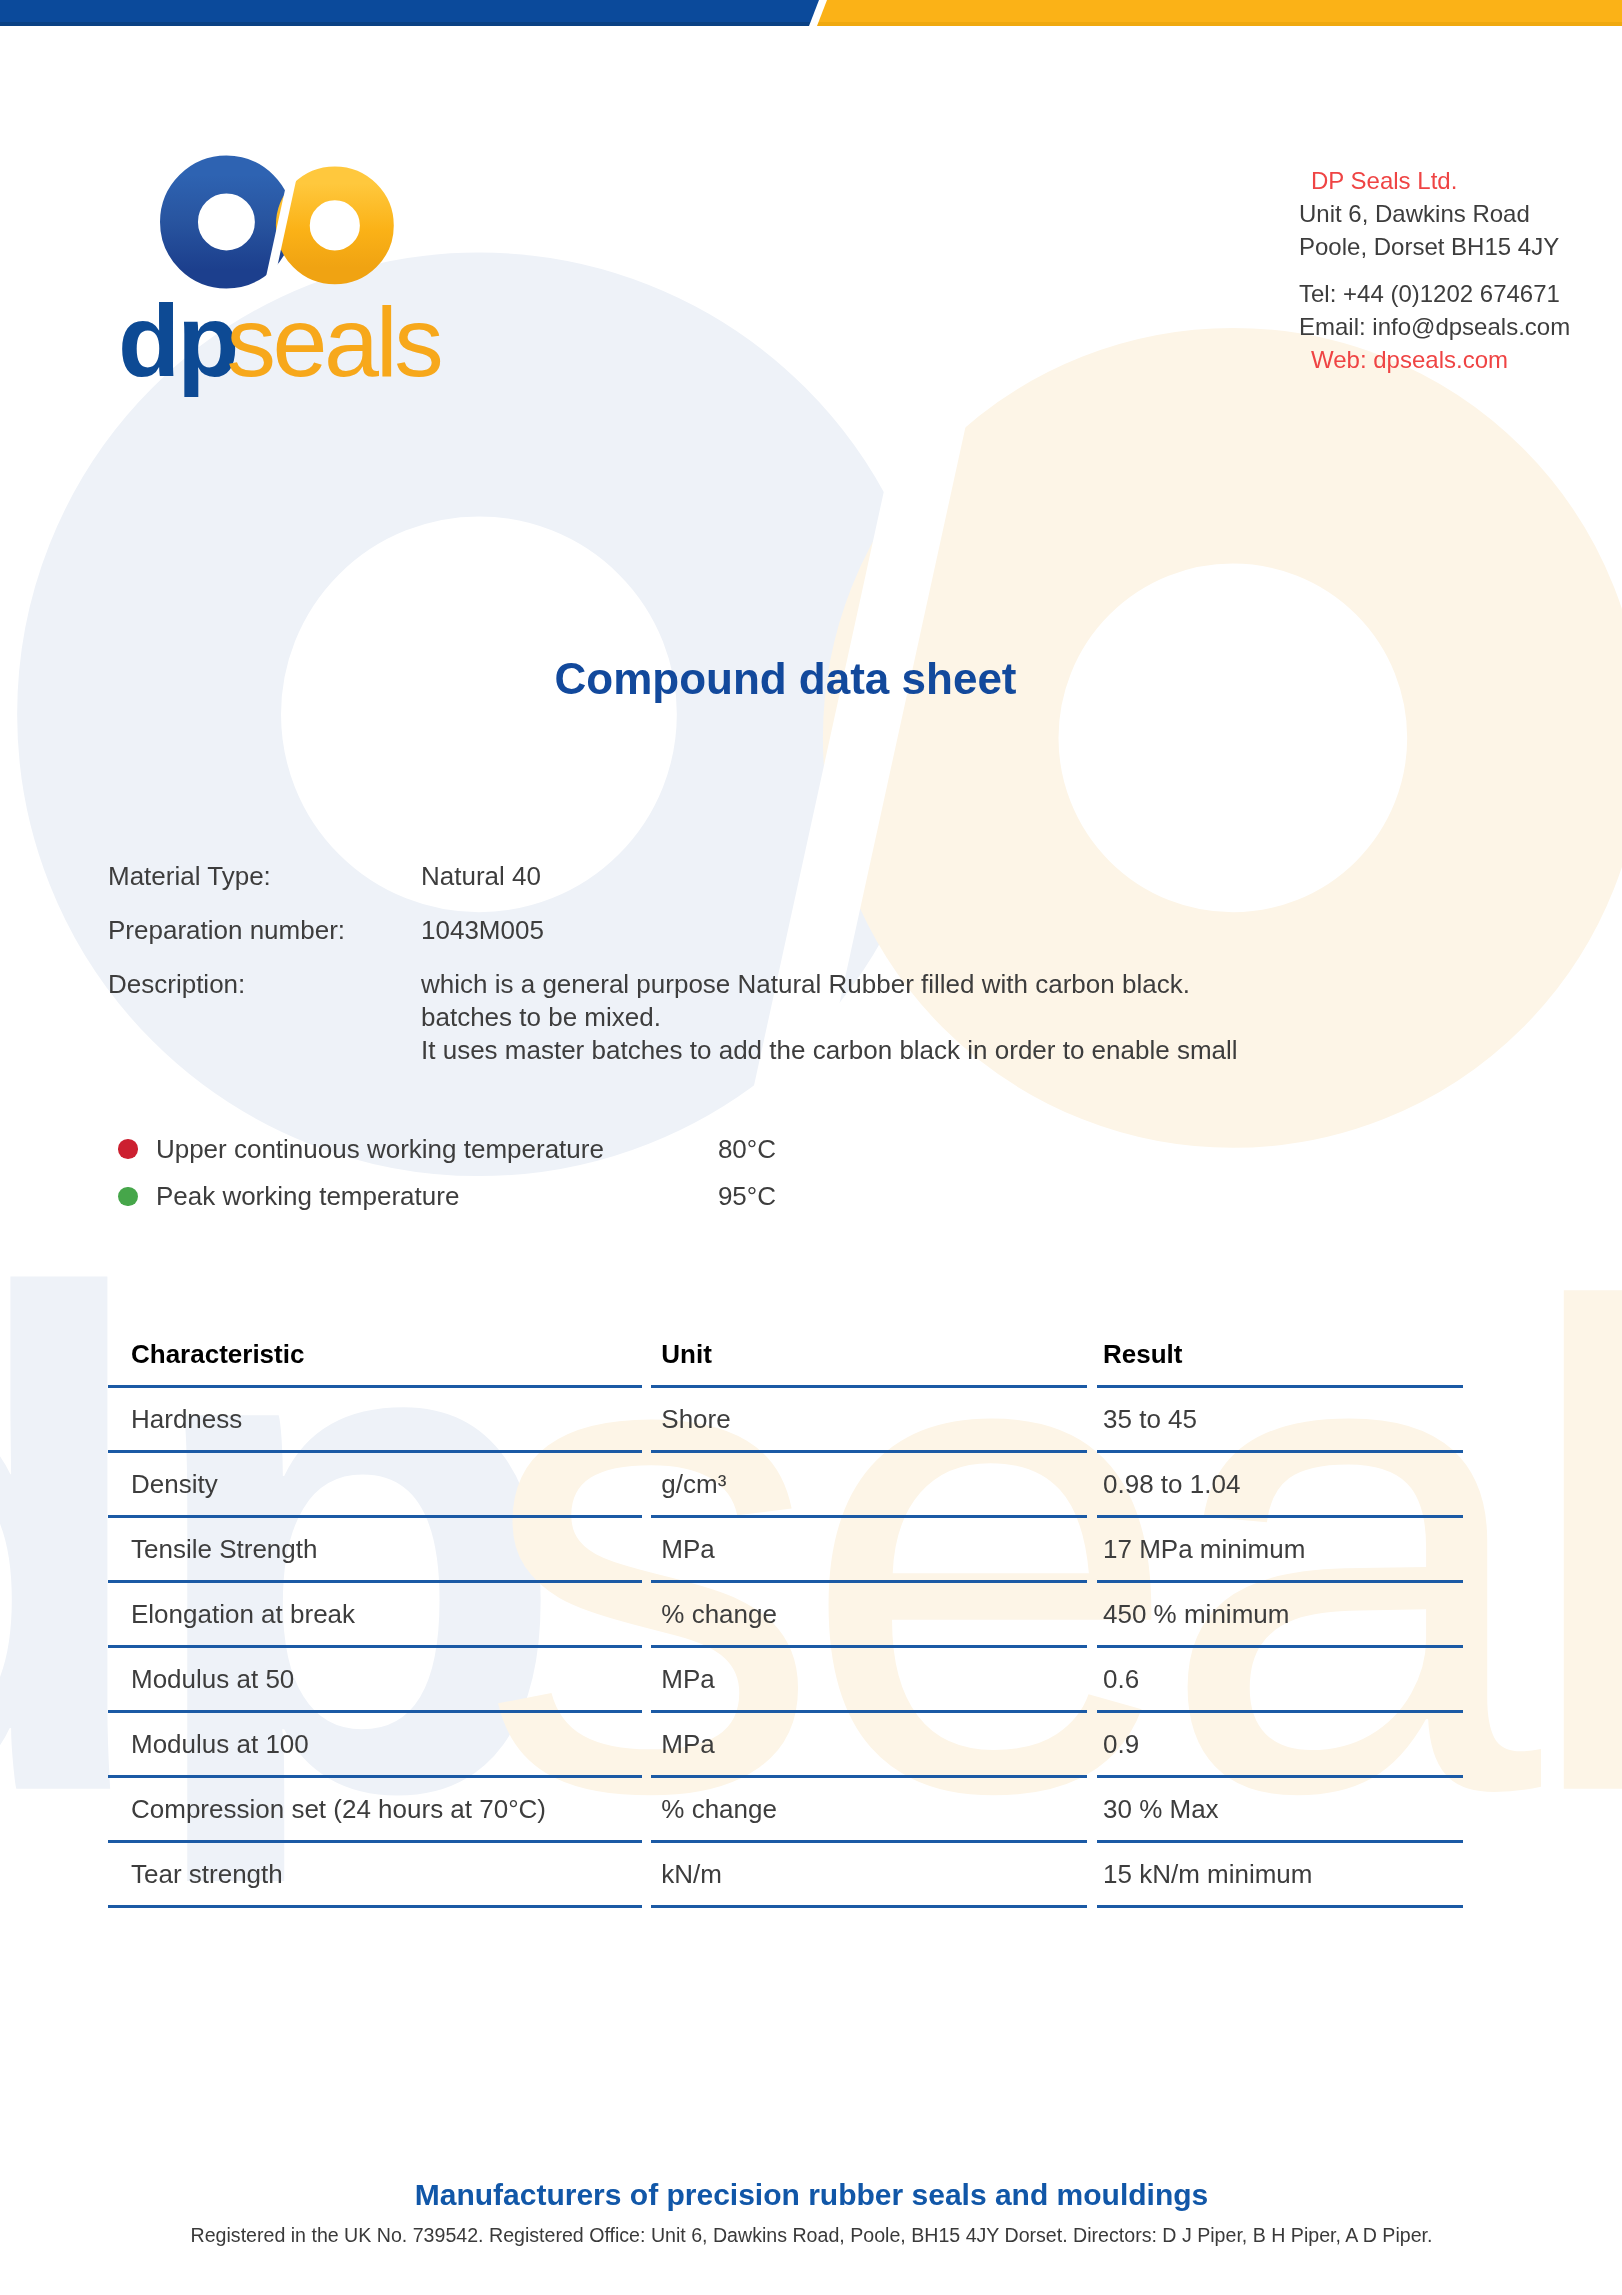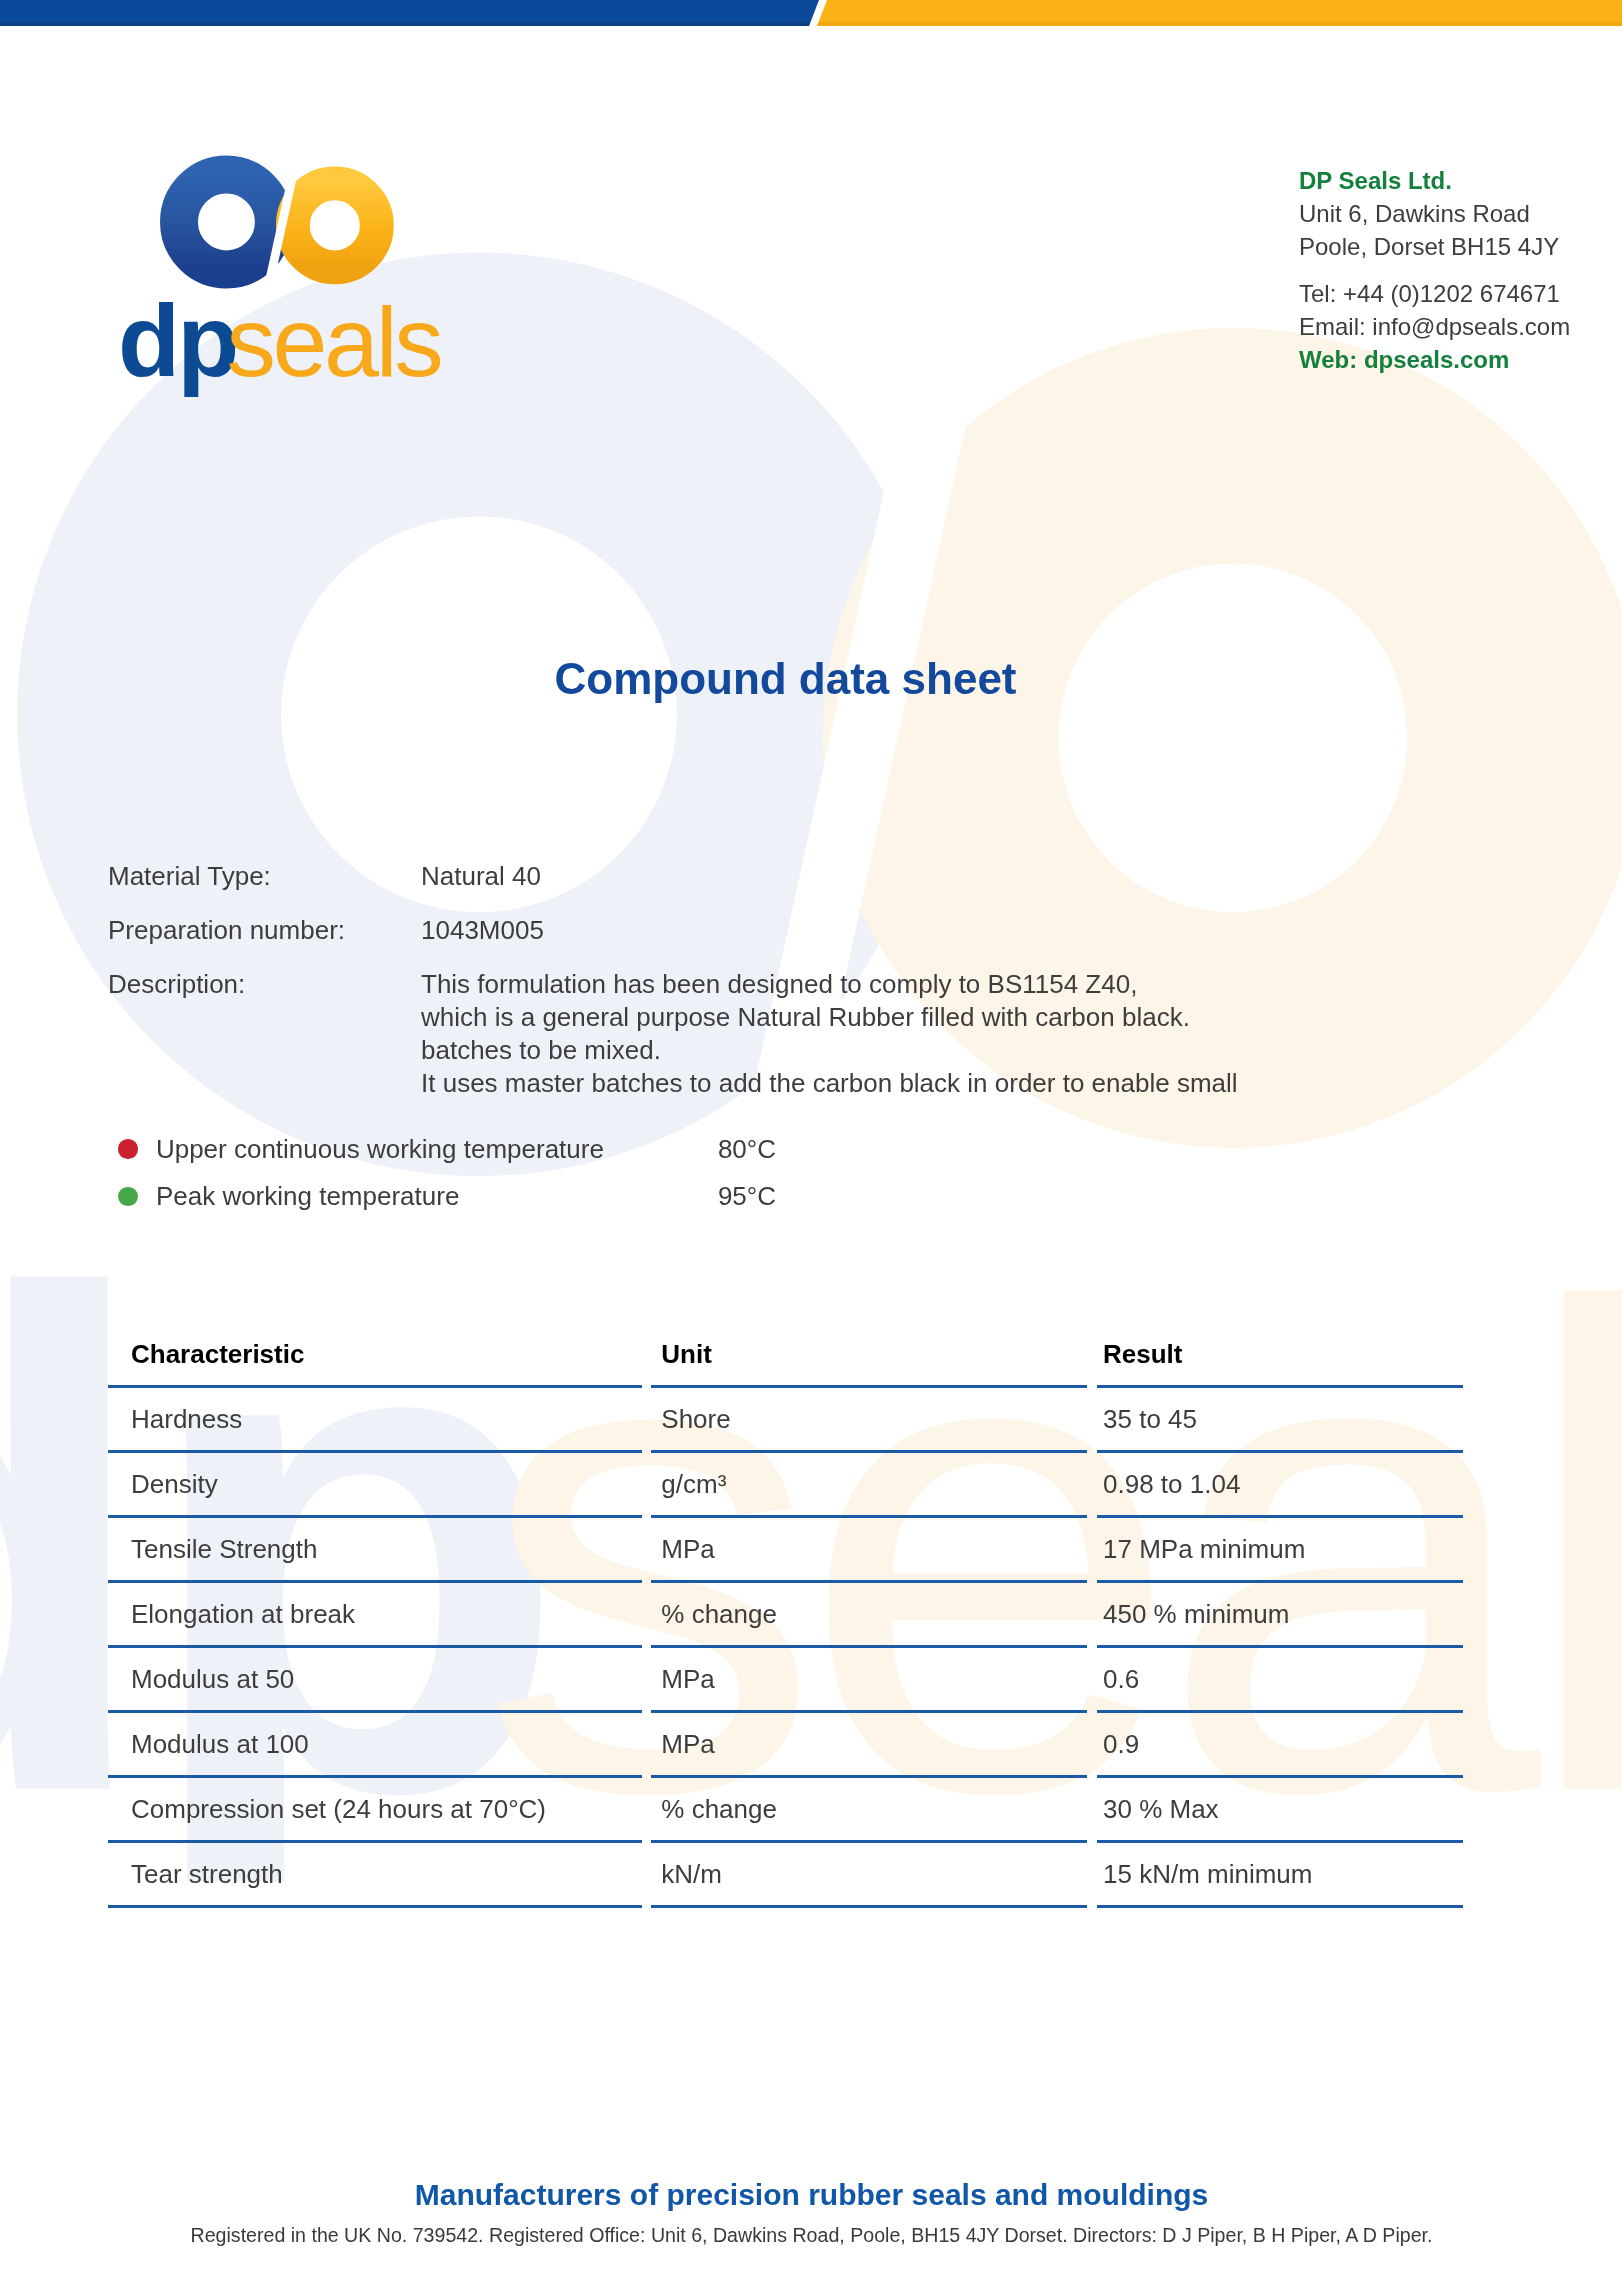--- a/index.html
+++ b/index.html
@@ -34,21 +34,21 @@
   .wm-cream{stroke:#fdf5e7;}
   .wm-dp{fill:#eef2f8;}
   .wm-seals{fill:#fdf5e7;}
   
   .content{position:relative;z-index:1;}
   .logo{position:absolute;left:118px;top:147px;width:393px;height:255px;}
   .company{
     position:absolute;left:1299px;top:164px;width:308px;
     font-size:24px;line-height:33px;color:#3d3d3d;
   }
-  .company .blue-bold{color:#15803d;font-weight:bold;}
+  .company .blue-bold{color:#ef4444;font-weight:normal;margin-left:12px;}
   .company .gap{height:14.4px;}
   
   .doc-title{
     position:absolute;left:108px;top:654px;width:1355px;
     text-align:center;font-size:44px;font-weight:bold;color:#12499c;
   }
   
   .info{position:absolute;left:108px;top:848px;width:1269px;font-size:26px;line-height:33px;margin-top:12px;}
   .info-row{display:flex;margin-bottom:21px;}
   .info-label{width:313px;flex:none;}
@@ -142,21 +142,20 @@
         <div class="info-label">Material Type:</div>
         <div class="info-value">Natural 40</div>
       </div>
       <div class="info-row">
         <div class="info-label">Preparation number:</div>
         <div class="info-value">1043M005</div>
       </div>
       <div class="info-row">
         <div class="info-label">Description:</div>
         <div class="info-value desc-lines">
-          <div>This formulation has been designed to comply to BS1154 Z40,</div>
           <div>which is a general purpose Natural Rubber filled with carbon black.</div>
           <div>batches to be mixed.</div>
           <div>It uses master batches to add the carbon black in order to enable small</div>
         </div>
       </div>
     </div>
 
     <div class="temps">
       <div class="temp-item">
         <span class="temp-dot" style="background-color: rgb(204, 32, 48);"></span>

